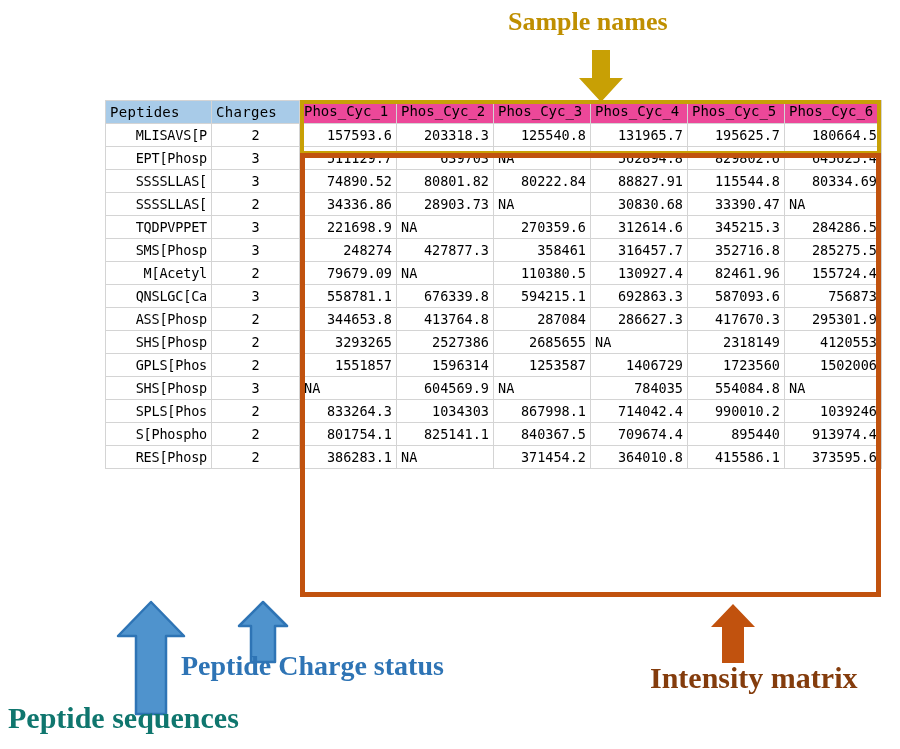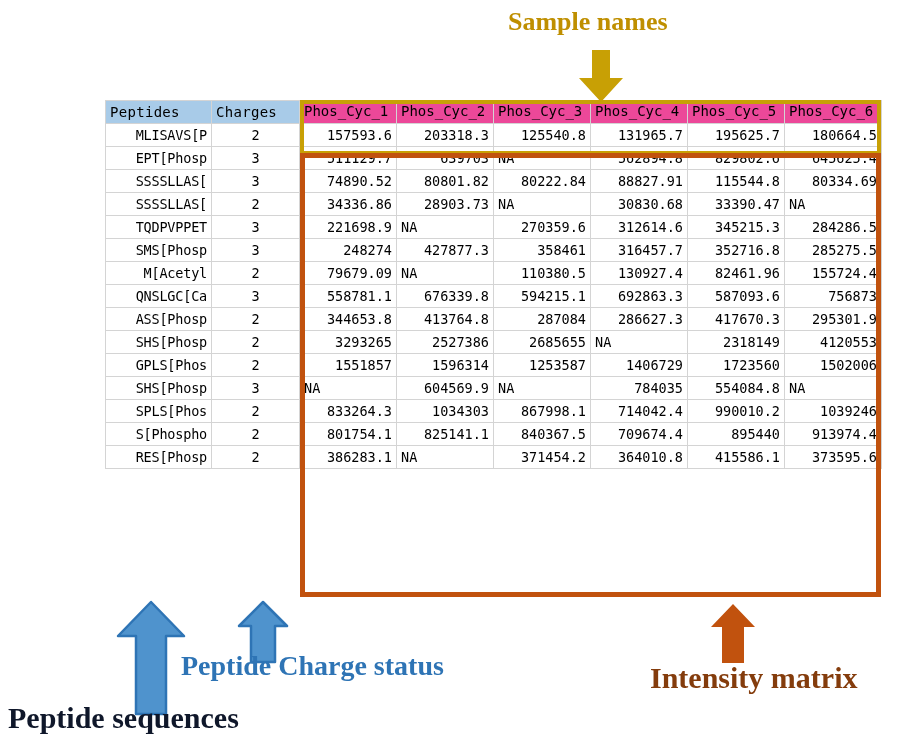--- a/index.html
+++ b/index.html
@@ -108,21 +108,21 @@
   #label-sample-names {
     left: 508px;
     top: 7px;
     font-size: 26px;
     color: #bf8f00;
   }
   #label-peptide-sequences {
     left: 8px;
     top: 701px;
     font-size: 30px;
-    color: #0f172a;
+    color: #0f766e;
   }
   #label-charge-status {
     left: 181px;
     top: 650px;
     font-size: 28px;
     color: #2e74b5;
   }
   #label-intensity-matrix {
     left: 608px;
     top: 661px;

